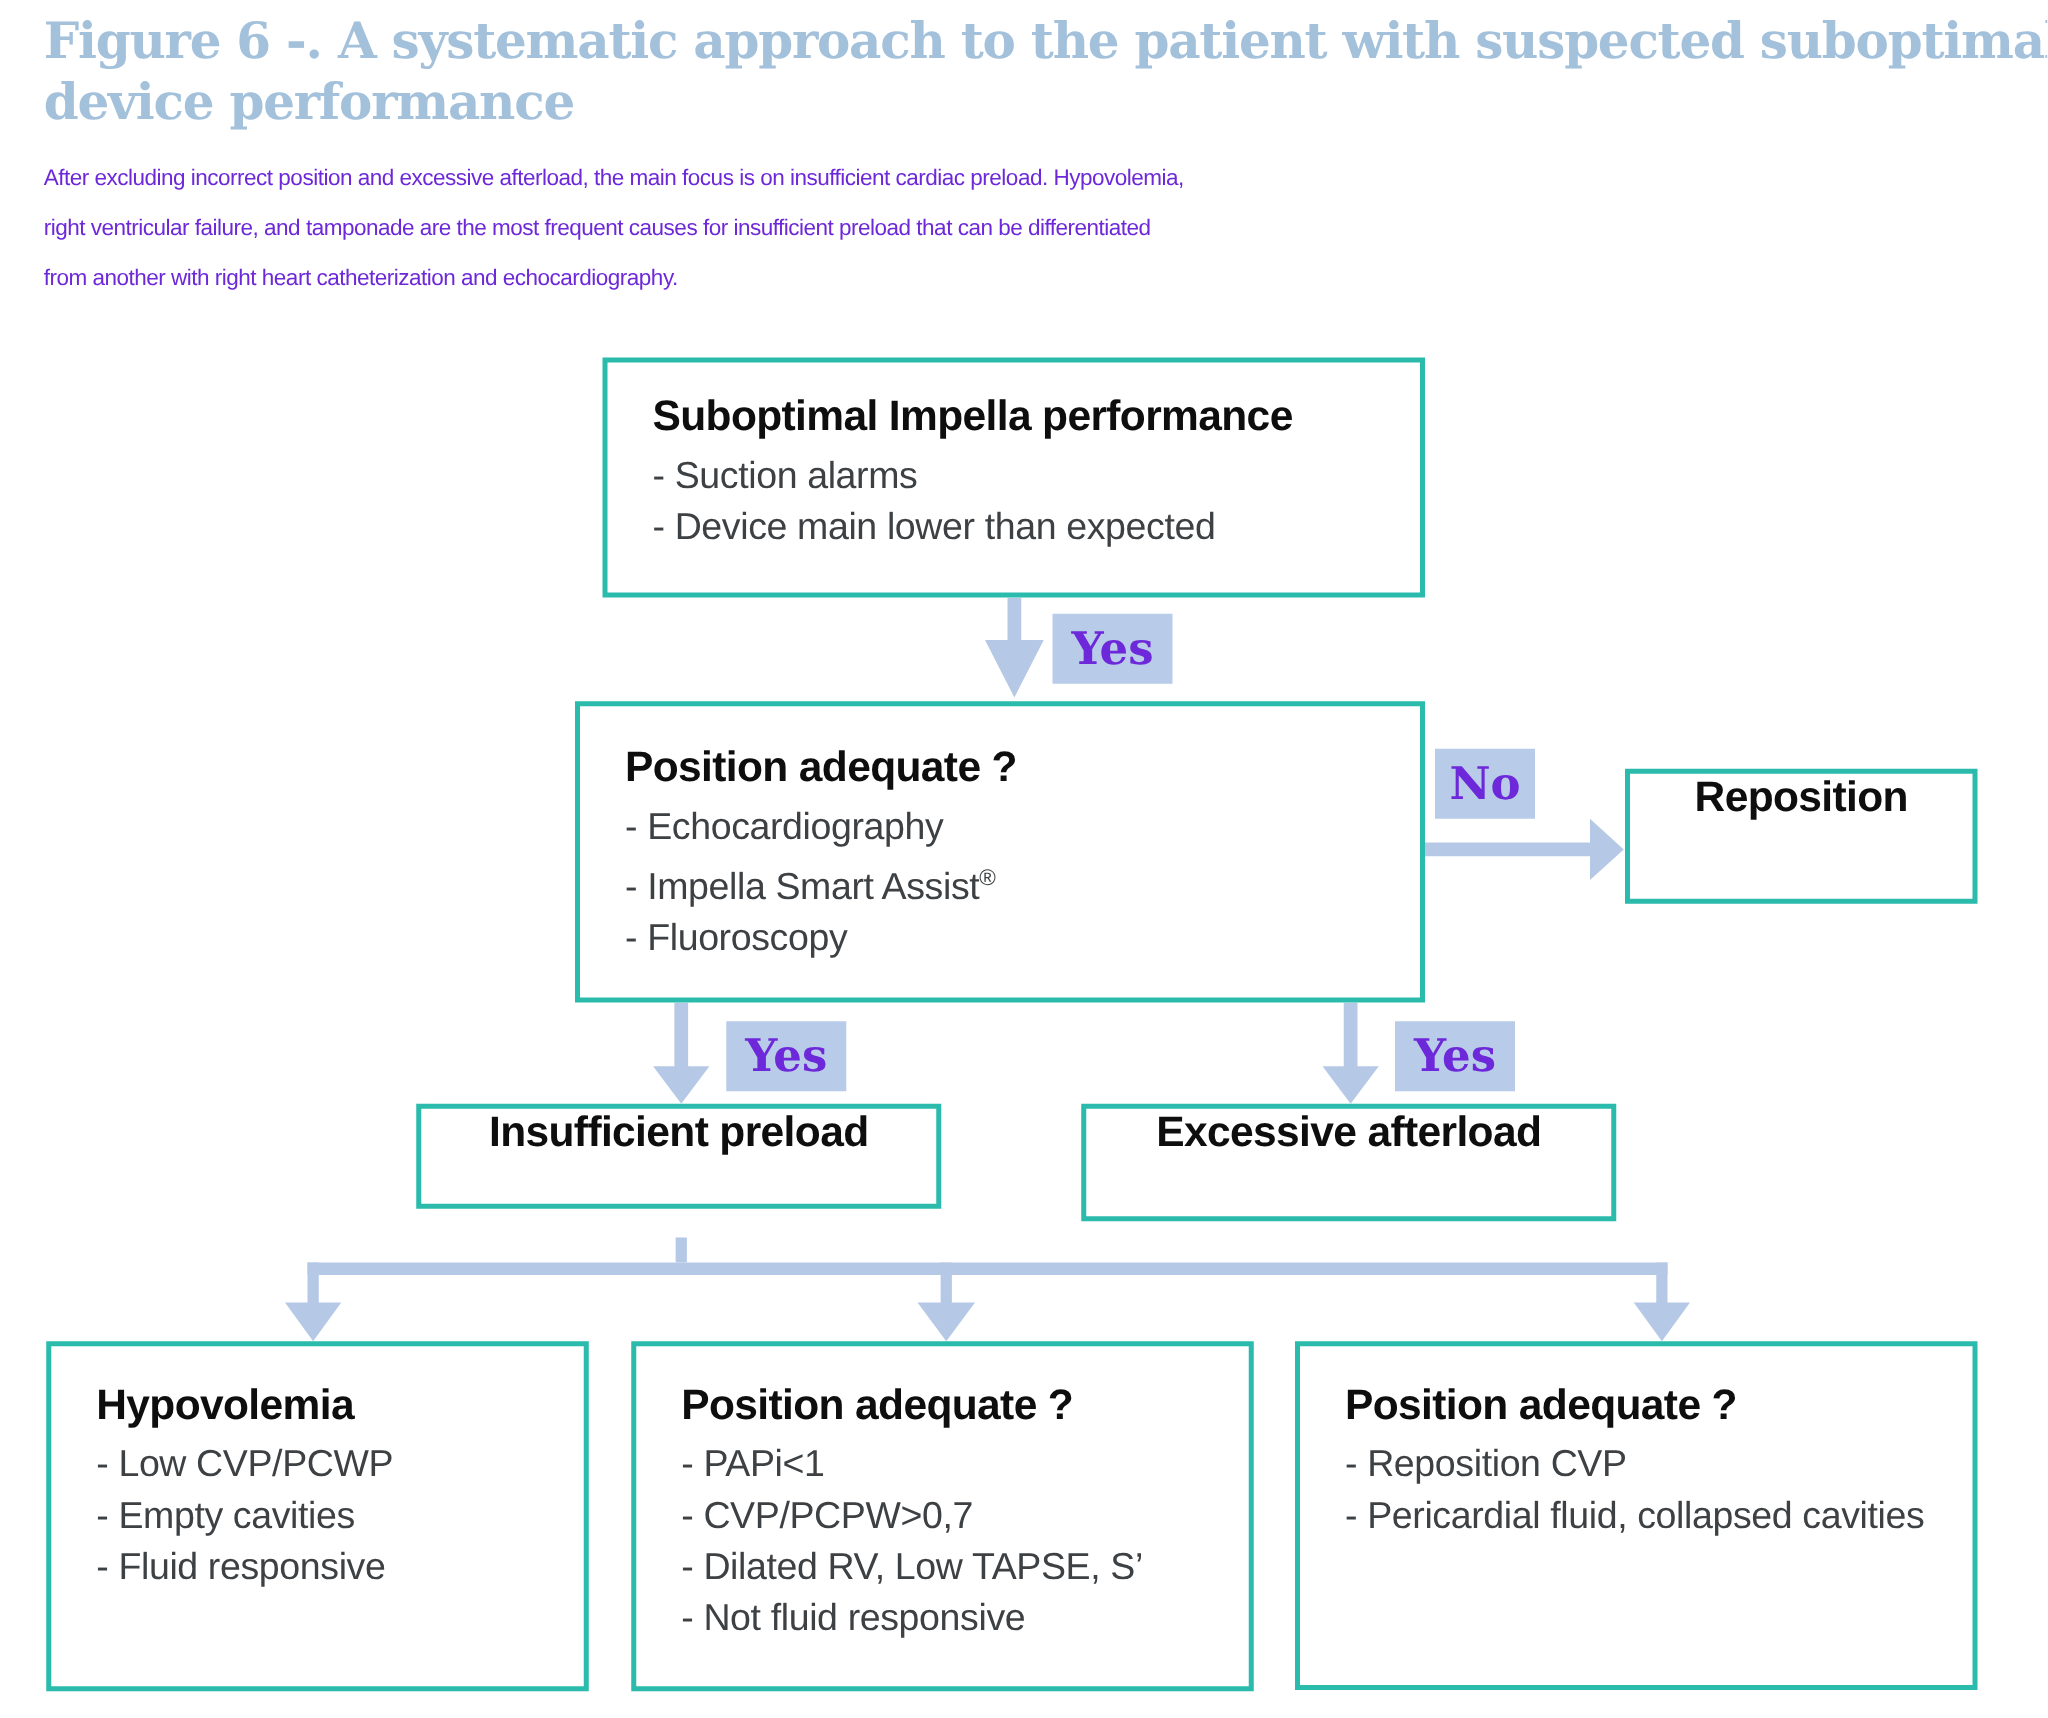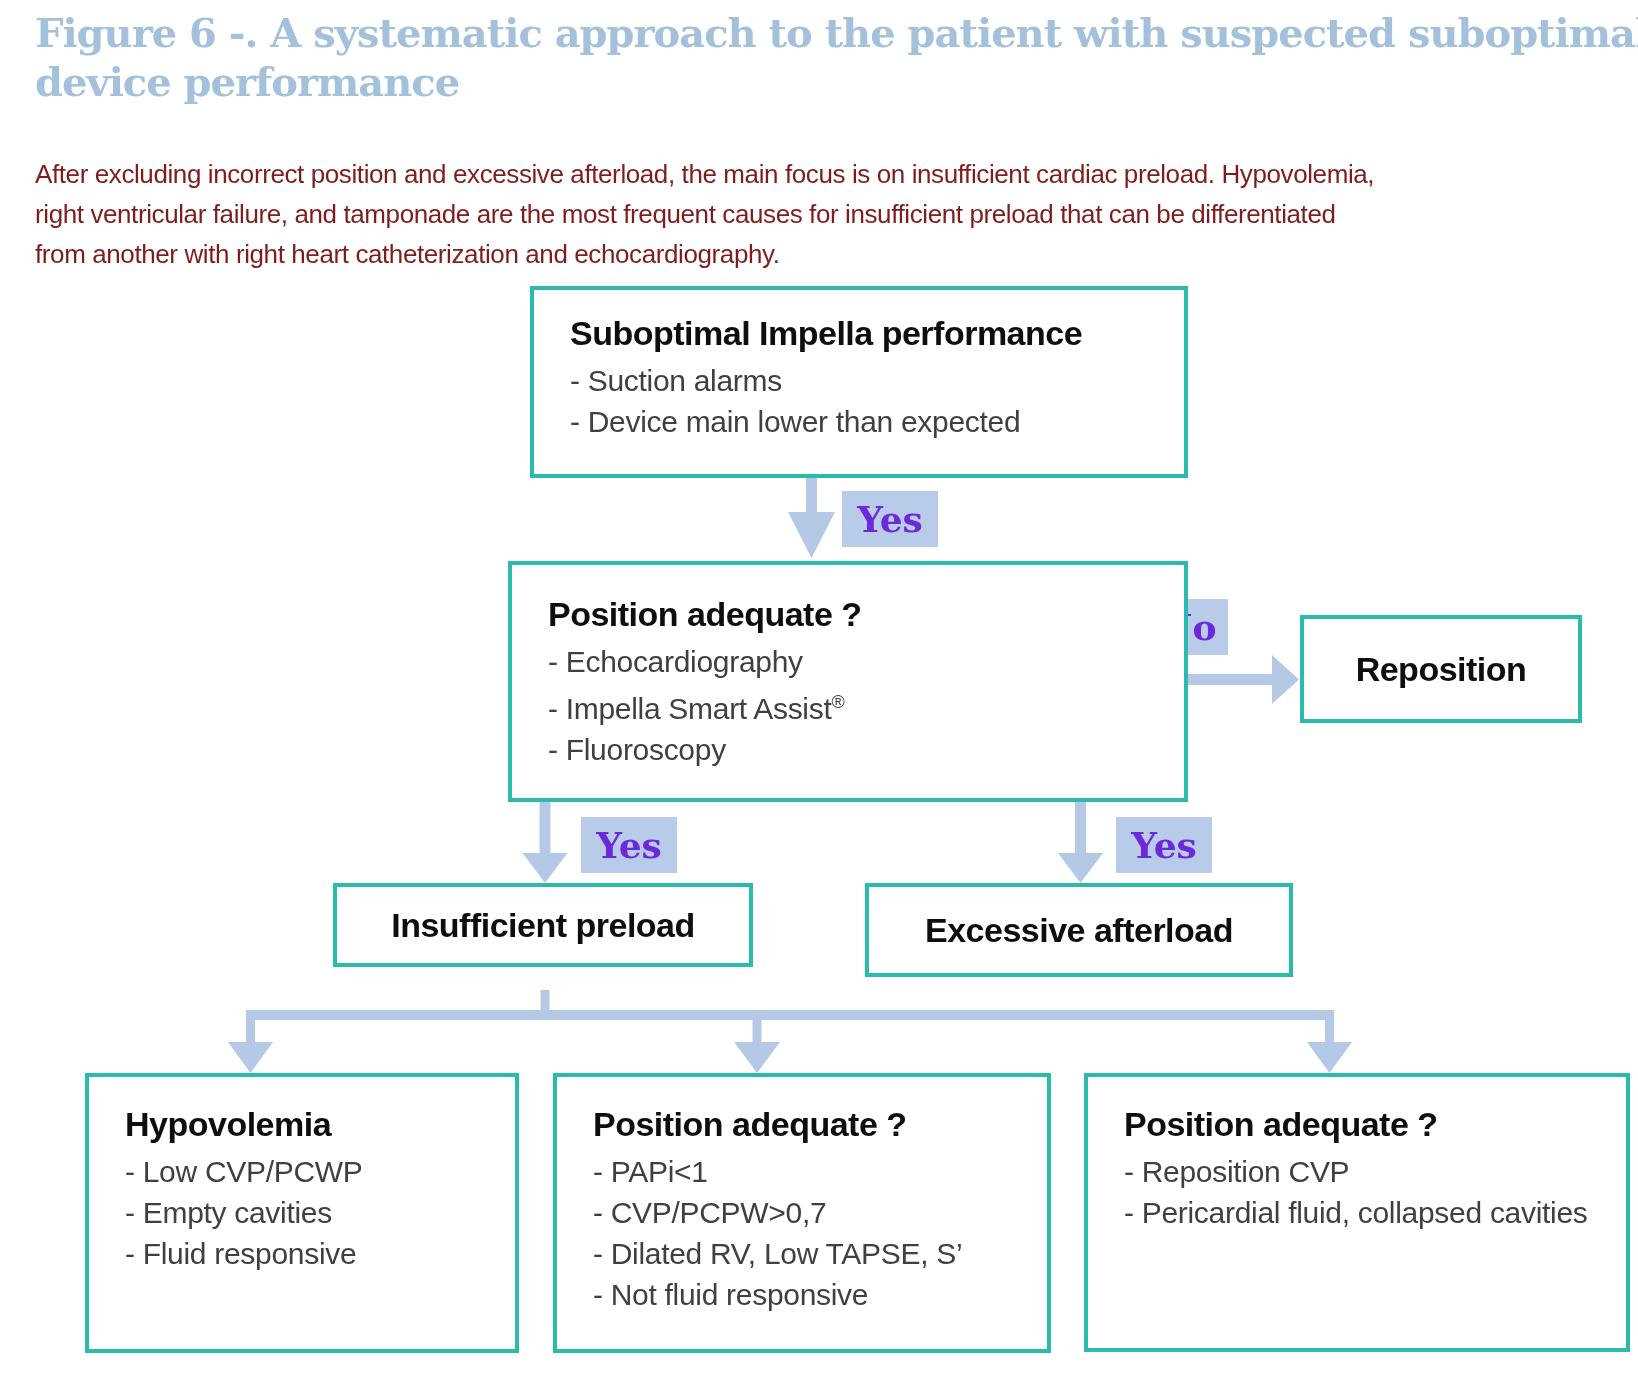--- a/index.html
+++ b/index.html
@@ -22,26 +22,25 @@
     font-weight: bold;
     font-size: 40px;
     line-height: 49px;
     letter-spacing: -1px;
     white-space: nowrap;
   }
   .fig-desc {
     position: absolute;
     left: 35px;
     top: 122px;
-    color: #7f1d1d;
-    font-size: 26px;
+    color: #6d28d9;
+    font-size: 18px;
     line-height: 40px;
     letter-spacing: -0.4px;
     white-space: nowrap;
-    margin-top: 32px;
   }
 
   
   svg.connectors {
     position: absolute;
     left: 0; top: 0;
     width: 1638px; height: 1374px;
     pointer-events: none;
   }
   .arrow { fill: #b5c9e6; }
@@ -74,24 +73,24 @@
     margin: 0 0 7px 0;
     color: #0e0e0e;
   }
   .node .bullet {
     font-size: 30px;
     line-height: 41px;
     letter-spacing: -0.3px;
     color: #3e4144;
   }
   .node .bullet sup { font-size: 18px; }
-  .node.pad { padding: 24px 24px 0 36px; margin-left: 48px; }
+  .node.pad { padding: 24px 24px 0 36px; }
   .node.center {
     display: flex;
-    align-items: center;
+    align-items: flex-start;
     justify-content: center;
   }
   .node.center .node-title { margin: 0; }
 
   #box-suboptimal  { left: 482px;  top: 286px;  width: 658px; height: 192px; }
   #box-position    { left: 460px;  top: 561px;  width: 680px; height: 241px; padding-top: 30px; }
   #box-reposition  { left: 1300px; top: 615px;  width: 282px; height: 108px; }
   #box-preload     { left: 333px;  top: 883px;  width: 420px; height: 84px; }
   #box-afterload   { left: 865px;  top: 883px;  width: 428px; height: 94px; }
   #box-hypovolemia { left: 37px;   top: 1073px; width: 434px; height: 280px; padding-top: 28px; }

